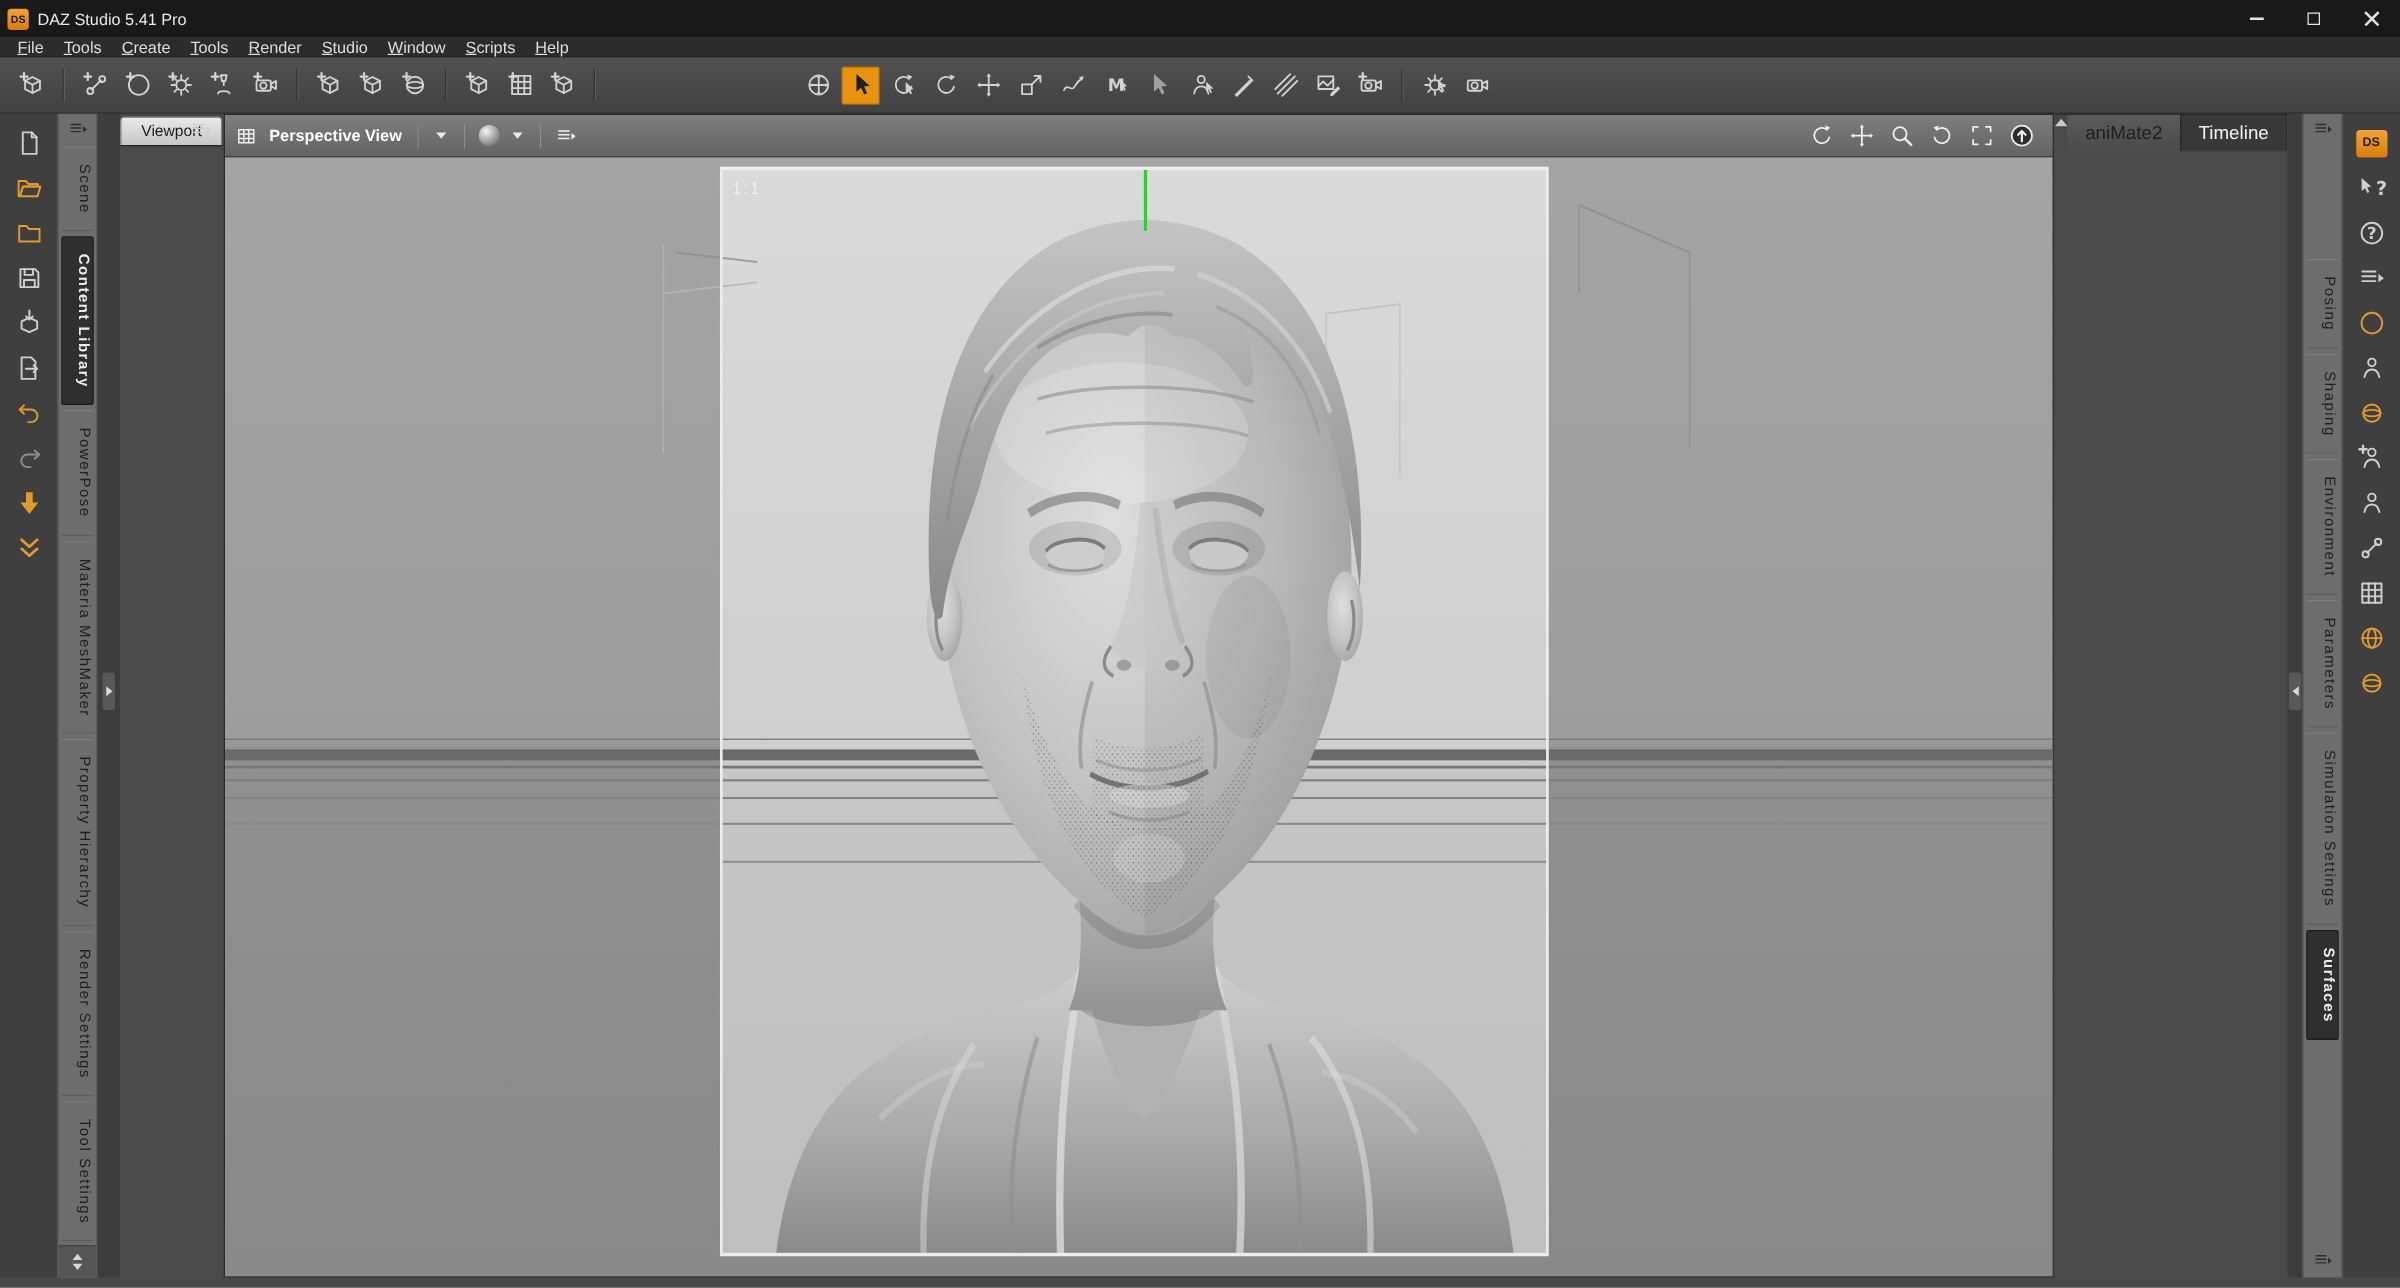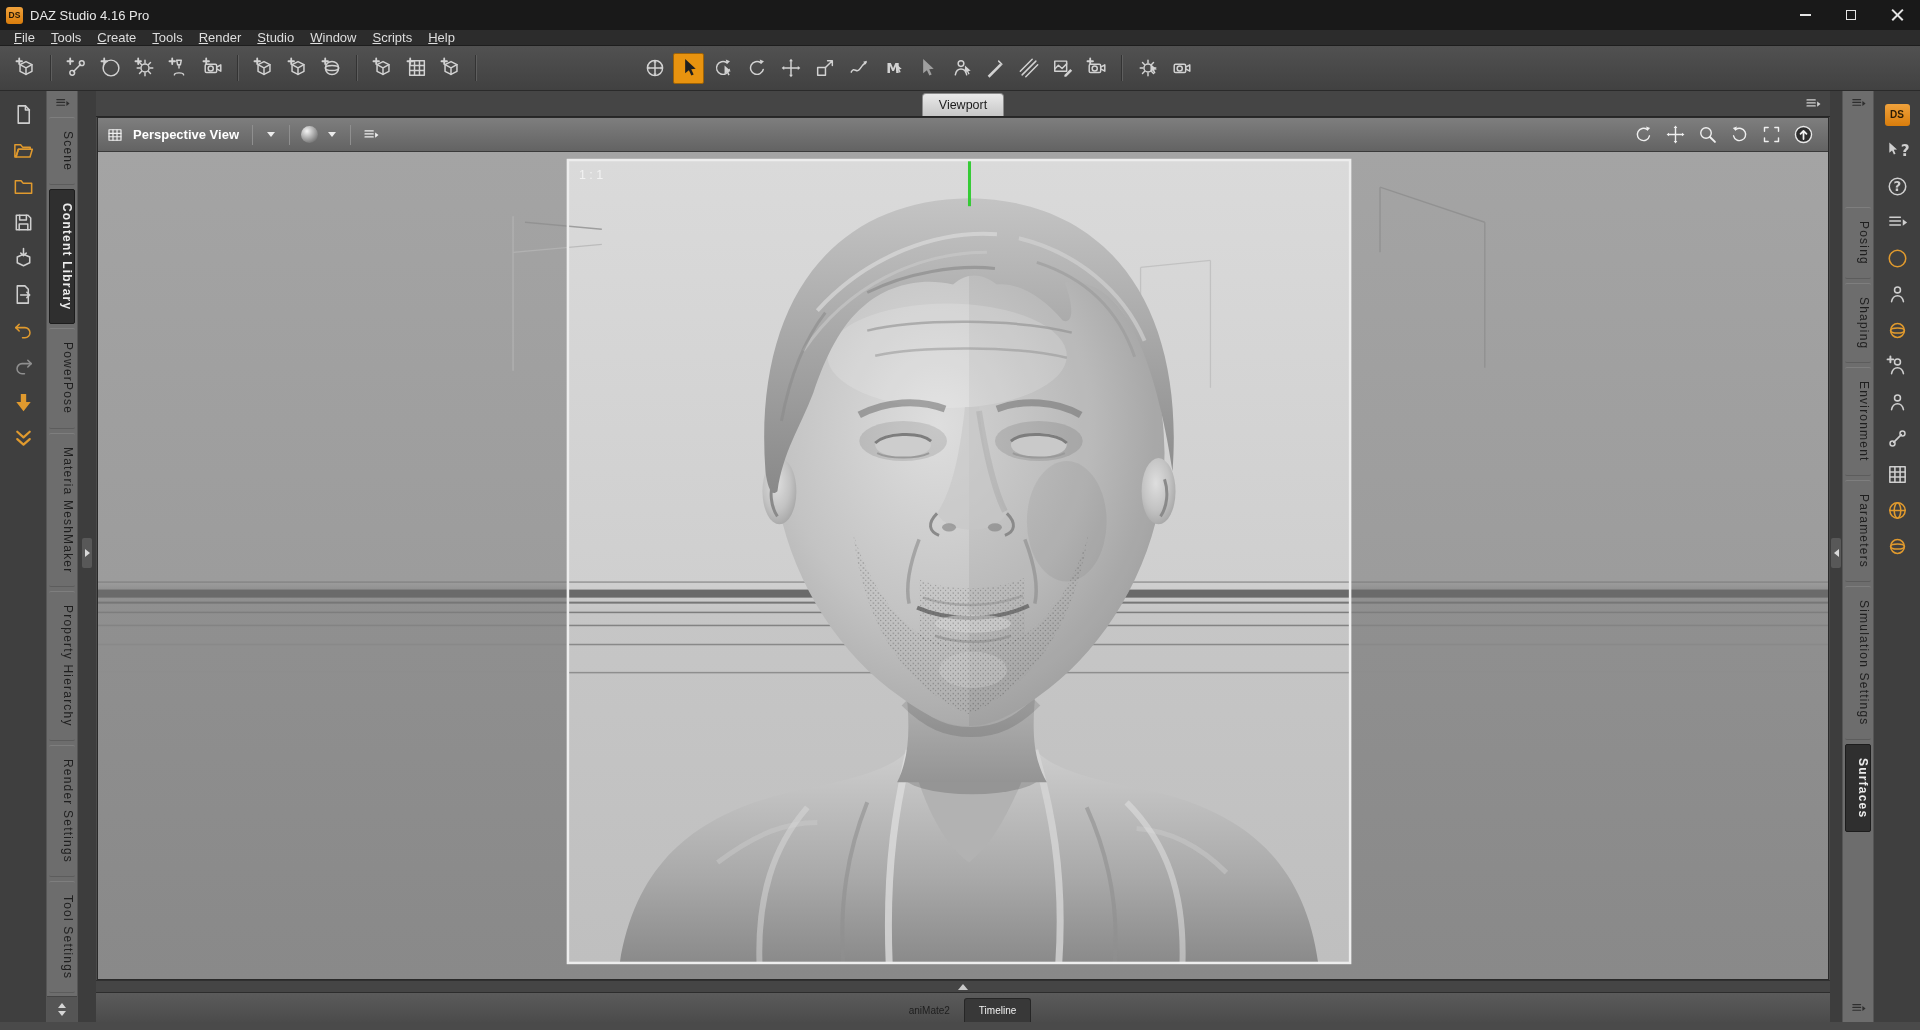--- a/index.html
+++ b/index.html
@@ -63,21 +63,21 @@
 
   .splitter { width:18px; background:#3d3d3d; position:relative; flex:0 0 auto; }
   .splitter.right { width:12px; }
   .split-handle { position:absolute; top:48%; left:50%; transform:translateX(-50%); width:10px; height:30px;
                   background:#585858; border-radius:2px; display:flex; align-items:center; justify-content:center; }
   .tri-r { width:0; height:0; border-left:5px solid #d9d9d9; border-top:4px solid transparent; border-bottom:4px solid transparent; }
   .tri-l { width:0; height:0; border-right:5px solid #d9d9d9; border-top:4px solid transparent; border-bottom:4px solid transparent; }
   .tri-up-s { width:0; height:0; border-bottom:5px solid #d6d6d6; border-left:4px solid transparent; border-right:4px solid transparent; }
   .tri-dn-s { width:0; height:0; border-top:5px solid #d6d6d6; border-left:4px solid transparent; border-right:4px solid transparent; }
 
-  .center { flex:1; display:flex; flex-direction:column; min-width:0; }
+  .center { flex:1; display:flex; flex-direction:row; min-width:0; }
   .vp-tabstrip { height:26px; background:#454545; border-bottom:1px solid #262626; display:flex; align-items:flex-end; justify-content:center; position:relative; flex:0 0 auto; }
   .vp-tab { background:linear-gradient(#e9e9e9,#c7c7c7); color:#1c1c1c; font-size:12.5px; padding:4px 16px;
             border:1px solid #8a8a8a; border-bottom:none; border-radius:4px 4px 0 0; }
   .vp-strip-end { position:absolute; right:8px; top:4px; color:#cfcfcf; }
   .vp-strip-end .ic { width:18px; height:18px; }
 
   .vp-wrap { flex:1; display:flex; flex-direction:column; border:1px solid #2a2a2a; margin:0 1px; min-height:0; }
   .vp-header { height:34px; background:linear-gradient(#7e7e7e,#636363); border-bottom:1px solid #3a3a3a;
                display:flex; align-items:center; padding:0 8px; gap:7px; flex:0 0 auto; }
   .vp-header .ic { width:18px; height:18px; color:#efefef; }
@@ -89,21 +89,21 @@
   .vp-cams .ic { width:21px; height:21px; }
 
   .canvas { flex:1; position:relative; min-height:0; background:#9a9a9a; }
   .canvas svg.scene { position:absolute; inset:0; width:100%; height:100%; }
 
   .handle-strip { height:12px; background:#454545; border-top:1px solid #303030; display:flex; align-items:center; justify-content:center; flex:0 0 auto; }
   .tri-up { width:0; height:0; border-bottom:6px solid #c9c9c9; border-left:5px solid transparent; border-right:5px solid transparent; }
 
   .bottomdock { height:30px; background:linear-gradient(#5b5b5b,#4b4b4b); border-top:1px solid #2d2d2d;
                 display:flex; align-items:flex-end; justify-content:center; flex:0 0 auto; }
-  .bd-tab { font-size:10px; color:#1e1e1e; padding:6px 14px; }
+  .bd-tab { font-size:15px; color:#1e1e1e; padding:6px 14px; }
   .bd-tab.active { background:#383838; color:#f1f1f1; border:1px solid #262626; border-bottom:none; border-radius:3px 3px 0 0;margin-top:12px; }
 </style>
 </head>
 <body>
 
 <svg width="0" height="0" style="position:absolute" aria-hidden="true">
   <defs>
     <symbol id="s-doc" viewBox="0 0 24 24">
         <path fill="none" d="M6.5 3h7.5l4 4v14H6.5Z"></path>
         <path fill="none" d="M14 3v4.2h4.2"></path>
@@ -243,21 +243,21 @@
       </symbol>
     <symbol id="s-gridvp" viewBox="0 0 24 24">
         <rect fill="none" x="4" y="5" width="16" height="14"></rect>
         <path fill="none" d="M4 9.7h16M4 14.3h16M9.3 5v14M14.7 5v14"></path>
       </symbol>
   </defs>
 </svg>
 
 <div class="titlebar">
   <div class="tb-logo">DS</div>
-  <span>DAZ Studio 4.16 Pro</span>
+  <span>DAZ Studio 5.41 Pro</span>
   <div class="tb-spacer"></div>
   <div class="winbtn">
       <span class="g-min"></span>
     </div>
   <div class="winbtn">
       <span class="g-max"></span>
     </div>
   <div class="winbtn">
       <span class="g-close"></span>
     </div>

